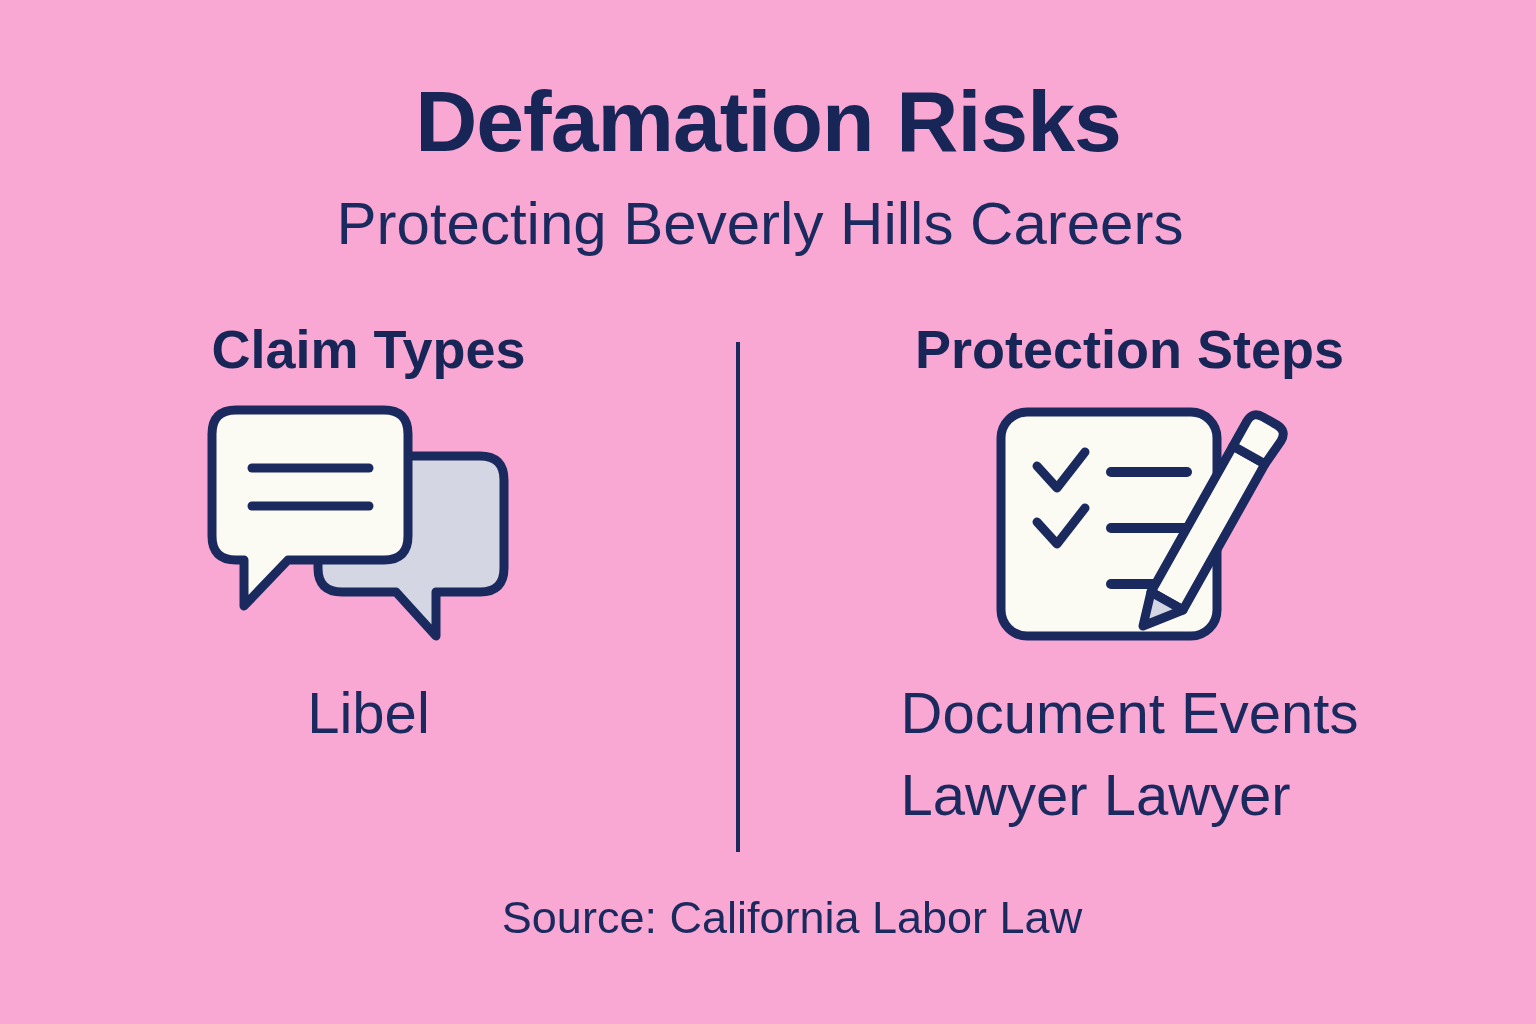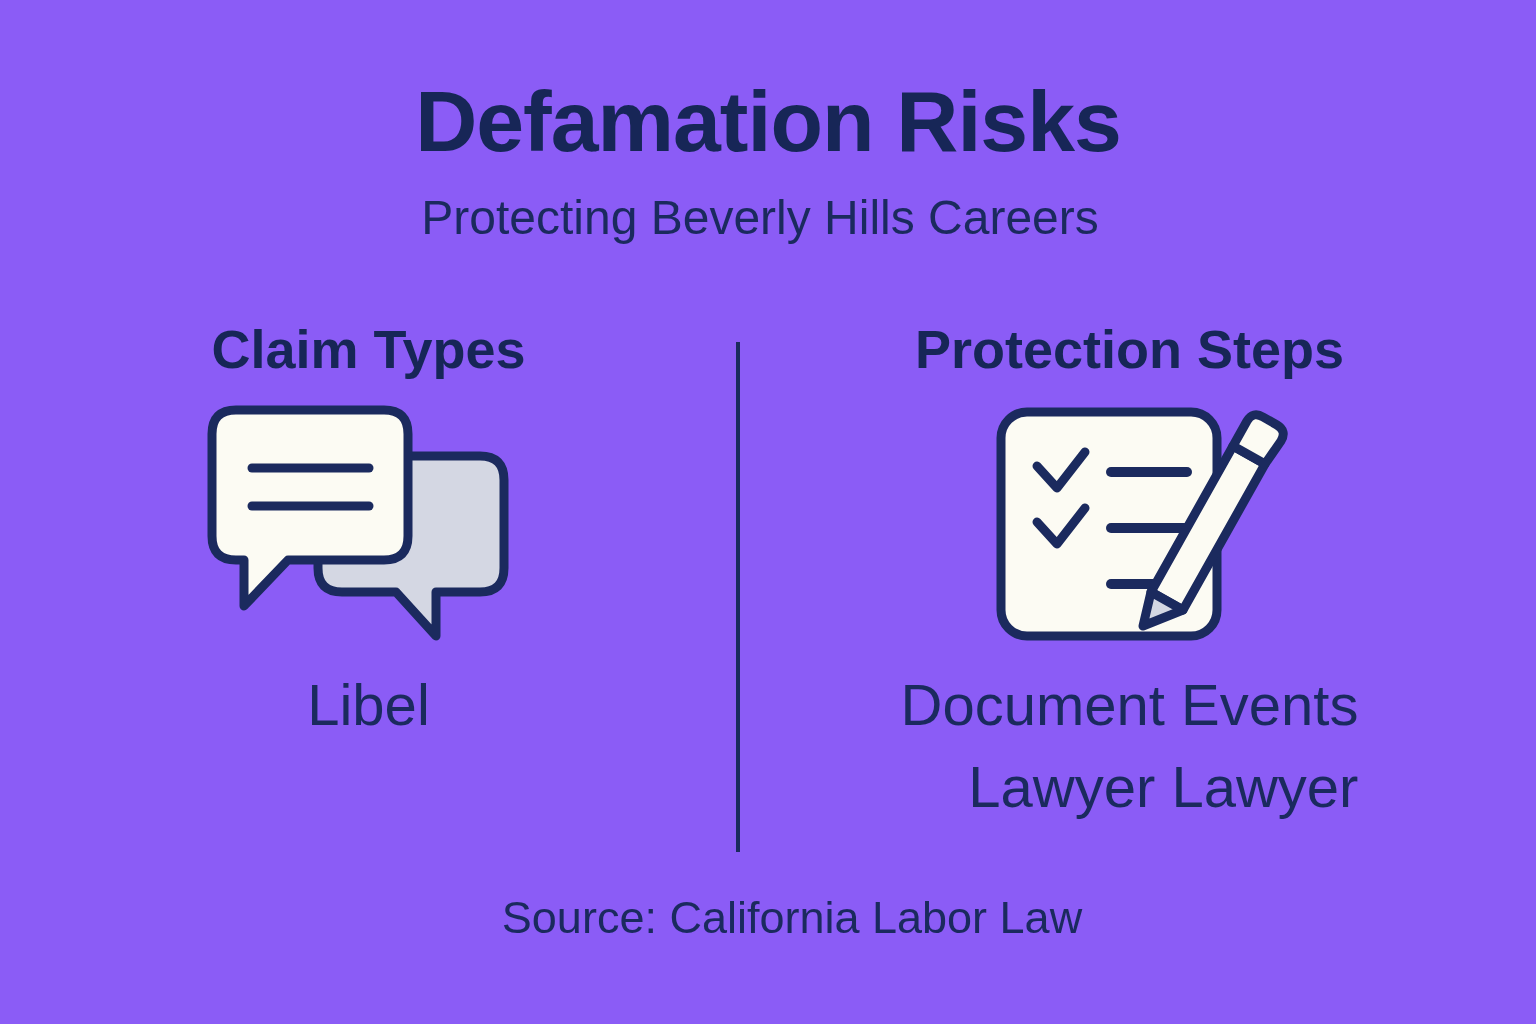--- a/index.html
+++ b/index.html
@@ -11,41 +11,41 @@
     height: 1024px;
     background: #FCFBF3;
     font-family: "Liberation Sans", sans-serif;
     color: #1B2A5E;
     overflow: hidden;
   }
   #infographic {
     position: relative;
     width: 1536px;
     height: 1024px;
-    background: #8b5cf6;
+    background: #f9a8d4;
   }
 
   
   .header {
     position: absolute;
     top: 78px;
     left: 0;
     width: 1536px;
     text-align: center;
   }
   .title {
     font-size: 86px;
     font-weight: bold;
     letter-spacing: -1px;
     line-height: 1.0;
     color: #172657;
     margin: 0;
   }
   .subtitle {
-    font-size: 48px;
+    font-size: 60px;
     font-weight: normal;
     line-height: 1.0;
     color: #1B2A5E;
     margin: 30px 16px 0 0;
   }
 
   
   .columns {
     position: absolute;
     top: 322px;
@@ -74,22 +74,22 @@
     height: 62px;
   }
   .icon-wrap {
     height: 270px;
     display: flex;
     align-items: center;
     justify-content: center;
     margin-top: 6px;
   }
   .col-items {
-    margin-top: 4px;
-    text-align: right;
+    margin-top: 12px;
+    text-align: left;
   }
   .col-item {
     font-size: 58px;
     line-height: 1.42;
     color: #1B2A5E;
     white-space: nowrap;
   }
 
   
   .divider {

